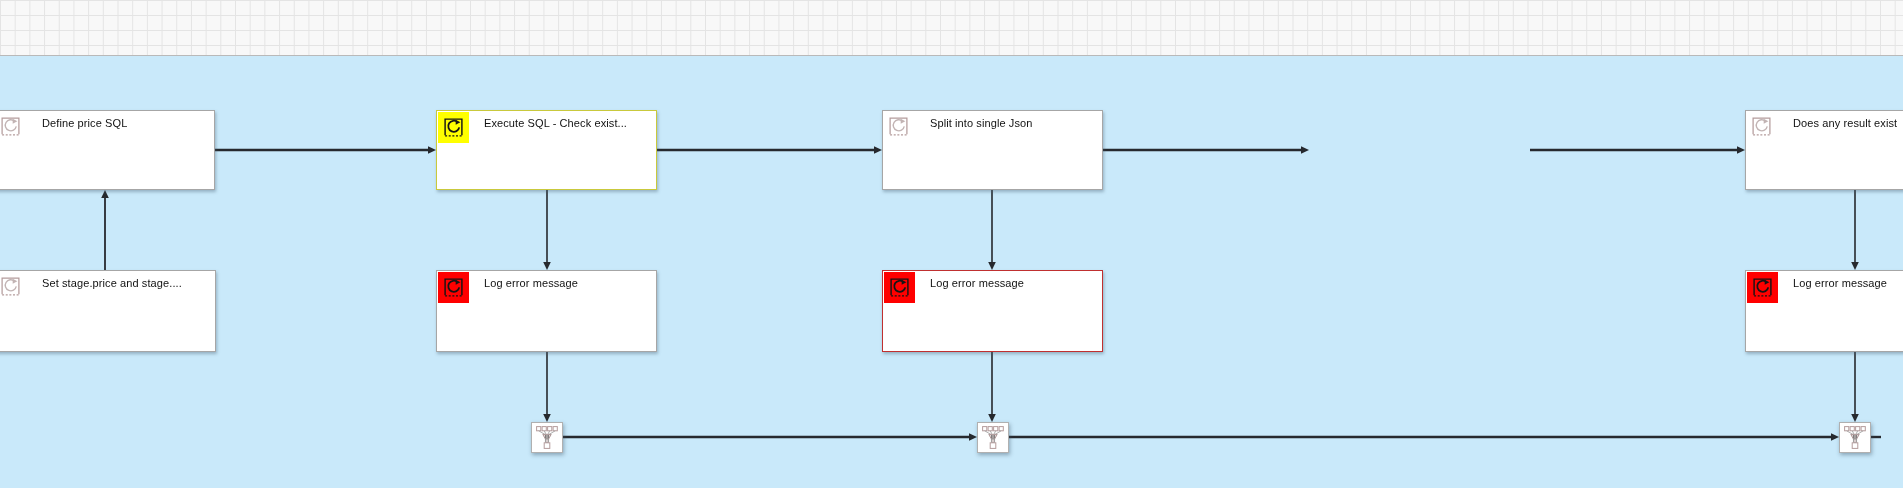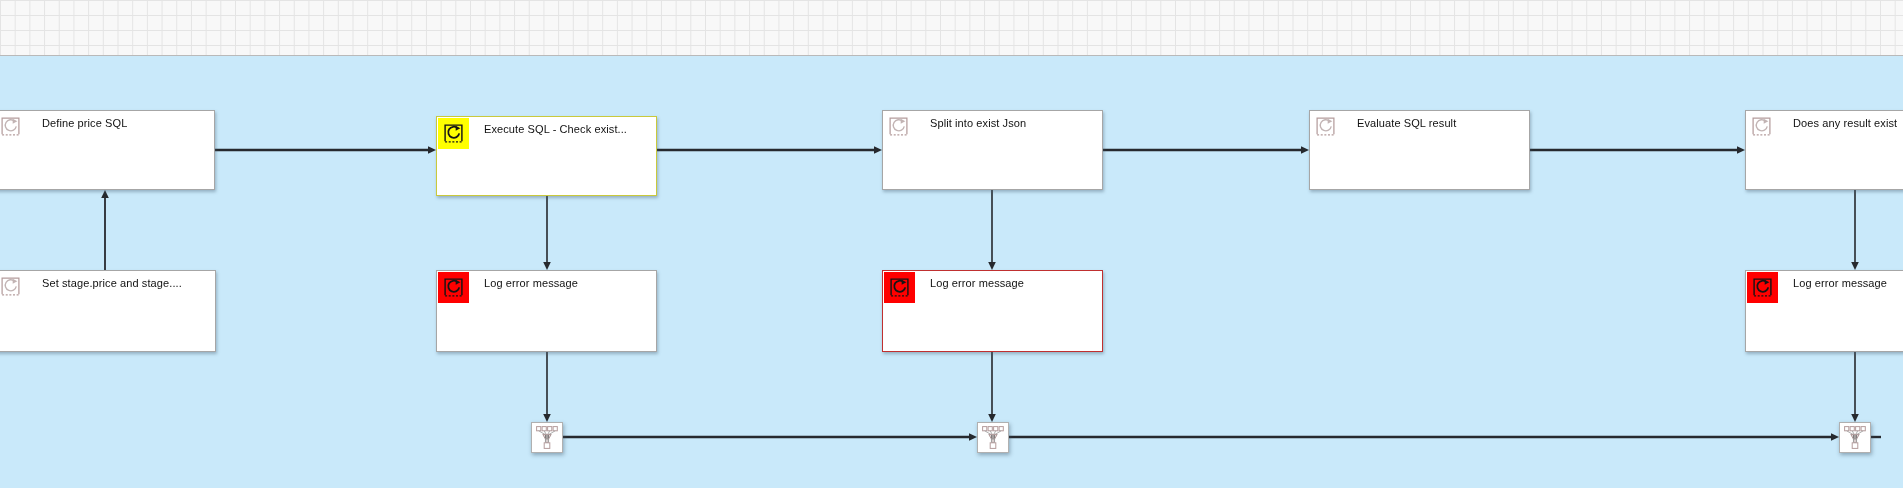--- a/index.html
+++ b/index.html
@@ -112,48 +112,39 @@
 <div id="nodes-layer" style="position:absolute;left:0;top:0;width:1606px;height:488px;pointer-events:none;">
     <div class="node" style="left: -6px; top: 110px; width: 221px; height: 80px; pointer-events: auto;">
       <span class="icon-plain"><svg width="21" height="21" viewBox="0 0 22 22" xmlns="http://www.w3.org/2000/svg">
           <path d="M2.2 19 V2.2 H19.8 V19" fill="none" stroke="#b49c9c" stroke-width="1.3"></path>
           <line x1="2.2" y1="19.8" x2="19.8" y2="19.8" stroke="#b49c9c" stroke-width="1.3" stroke-dasharray="2.1 1.7"></line>
           <path d="M15.2 5.4 A5.8 5.8 0 1 0 17 10.8" fill="none" stroke="#c2b4b4" stroke-width="1.4"></path>
           <polygon points="13.2,2.8 18.2,5.5 13.3,8.2" fill="#c2b4b4"></polygon>
         </svg></span>
       <span class="node-label">Define price SQL</span>
     </div>
-    <div class="node sel-yellow" style="left: 436px; top: 110px; width: 221px; height: 80px; pointer-events: auto; margin-top: 6px;">
+    <div class="node sel-yellow" style="left: 436px; top: 110px; width: 221px; height: 80px; pointer-events: auto;">
       <span class="icon-badge" style="background:#ffff00">
         <svg width="21" height="21" viewBox="0 0 22 22" xmlns="http://www.w3.org/2000/svg">
           <path d="M2.2 19 V2.2 H19.8 V19" fill="none" stroke="#151515" stroke-width="1.5"></path>
           <line x1="2.2" y1="19.8" x2="19.8" y2="19.8" stroke="#151515" stroke-width="1.5" stroke-dasharray="2.1 1.7"></line>
           <path d="M15.2 5.4 A5.8 5.8 0 1 0 17 10.8" fill="none" stroke="#151515" stroke-width="1.9"></path>
           <polygon points="13.2,2.8 18.2,5.5 13.3,8.2" fill="#151515"></polygon>
         </svg>
       </span>
       <span class="node-label">Execute SQL - Check exist...</span>
     </div>
     <div class="node" style="left: 882px; top: 110px; width: 221px; height: 80px; pointer-events: auto;">
       <span class="icon-plain"><svg width="21" height="21" viewBox="0 0 22 22" xmlns="http://www.w3.org/2000/svg">
           <path d="M2.2 19 V2.2 H19.8 V19" fill="none" stroke="#b49c9c" stroke-width="1.3"></path>
           <line x1="2.2" y1="19.8" x2="19.8" y2="19.8" stroke="#b49c9c" stroke-width="1.3" stroke-dasharray="2.1 1.7"></line>
           <path d="M15.2 5.4 A5.8 5.8 0 1 0 17 10.8" fill="none" stroke="#c2b4b4" stroke-width="1.4"></path>
           <polygon points="13.2,2.8 18.2,5.5 13.3,8.2" fill="#c2b4b4"></polygon>
         </svg></span>
-      <span class="node-label">Split into exist Json</span>
-    </div>
-    <div class="node" style="left: 1309px; top: 110px; width: 221px; height: 80px; pointer-events: auto;">
-      <span class="icon-plain"><svg width="21" height="21" viewBox="0 0 22 22" xmlns="http://www.w3.org/2000/svg">
-          <path d="M2.2 19 V2.2 H19.8 V19" fill="none" stroke="#b49c9c" stroke-width="1.3"></path>
-          <line x1="2.2" y1="19.8" x2="19.8" y2="19.8" stroke="#b49c9c" stroke-width="1.3" stroke-dasharray="2.1 1.7"></line>
-          <path d="M15.2 5.4 A5.8 5.8 0 1 0 17 10.8" fill="none" stroke="#c2b4b4" stroke-width="1.4"></path>
-          <polygon points="13.2,2.8 18.2,5.5 13.3,8.2" fill="#c2b4b4"></polygon>
-        </svg></span>
-      <span class="node-label">Evaluate SQL result</span>
+      <span class="node-label">Split into single Json</span>
     </div>
     <div class="node" style="left: 1745px; top: 110px; width: 221px; height: 80px; pointer-events: auto;">
       <span class="icon-plain"><svg width="21" height="21" viewBox="0 0 22 22" xmlns="http://www.w3.org/2000/svg">
           <path d="M2.2 19 V2.2 H19.8 V19" fill="none" stroke="#b49c9c" stroke-width="1.3"></path>
           <line x1="2.2" y1="19.8" x2="19.8" y2="19.8" stroke="#b49c9c" stroke-width="1.3" stroke-dasharray="2.1 1.7"></line>
           <path d="M15.2 5.4 A5.8 5.8 0 1 0 17 10.8" fill="none" stroke="#c2b4b4" stroke-width="1.4"></path>
           <polygon points="13.2,2.8 18.2,5.5 13.3,8.2" fill="#c2b4b4"></polygon>
         </svg></span>
       <span class="node-label">Does any result exist</span>
     </div>

